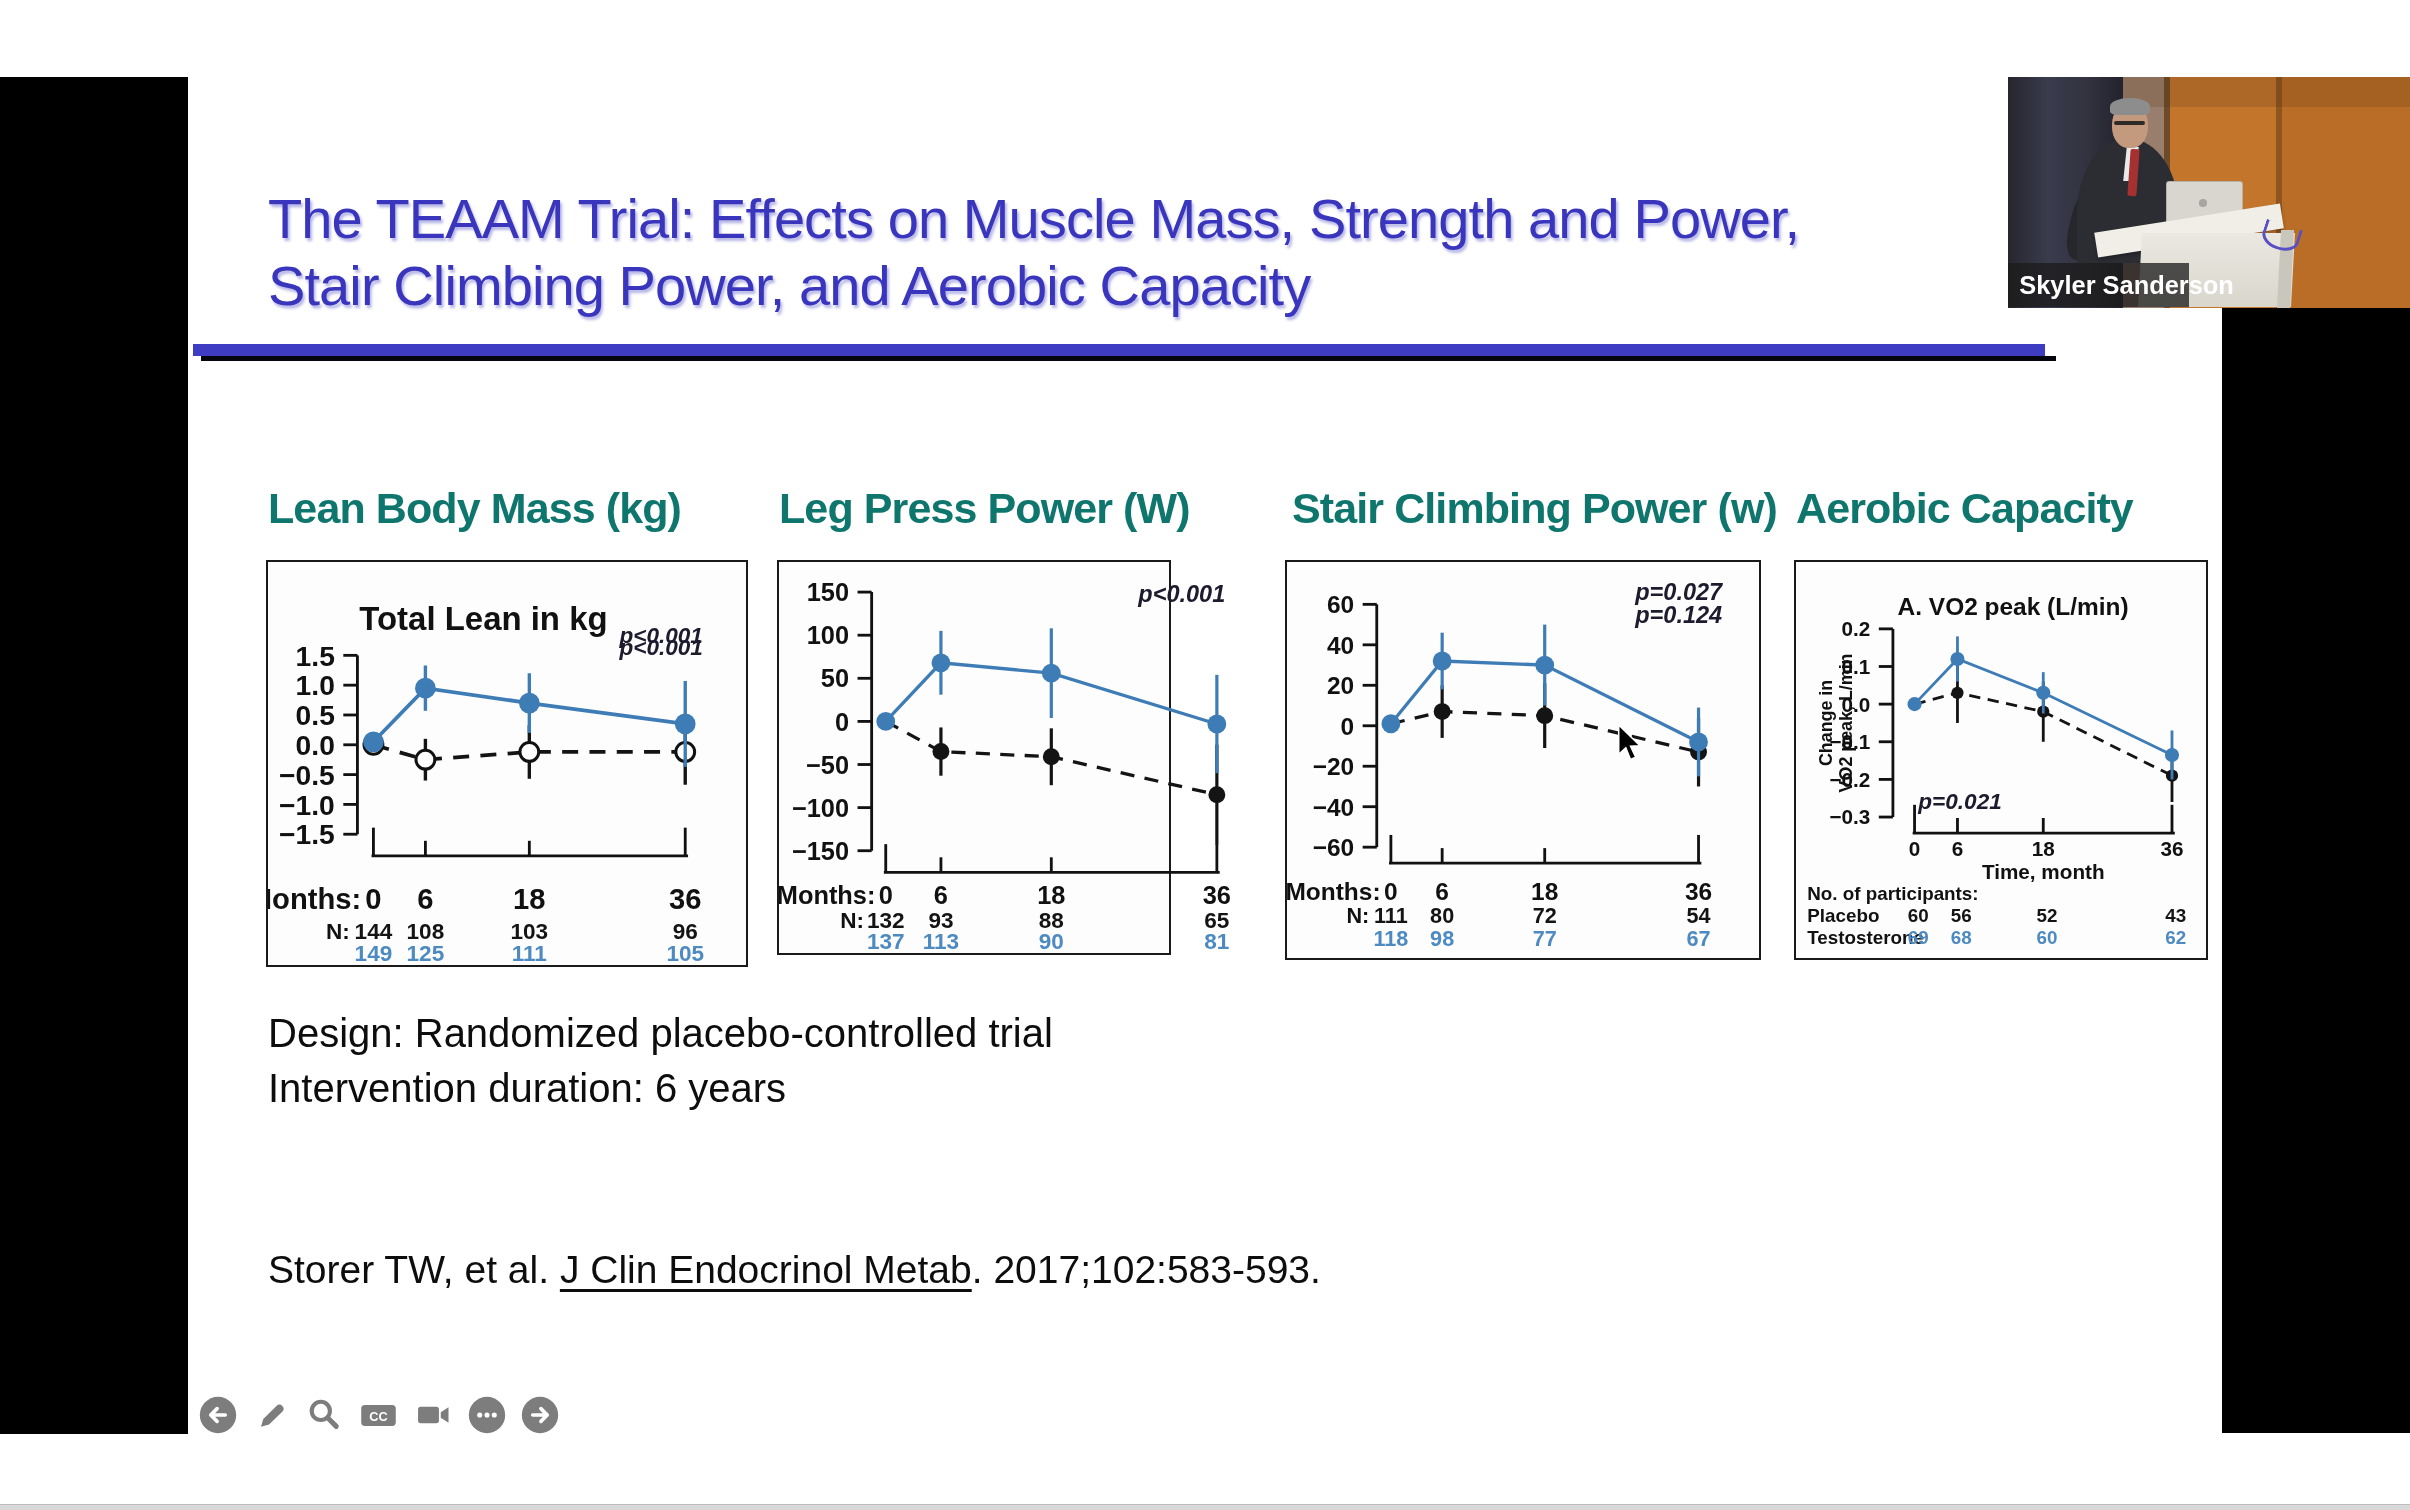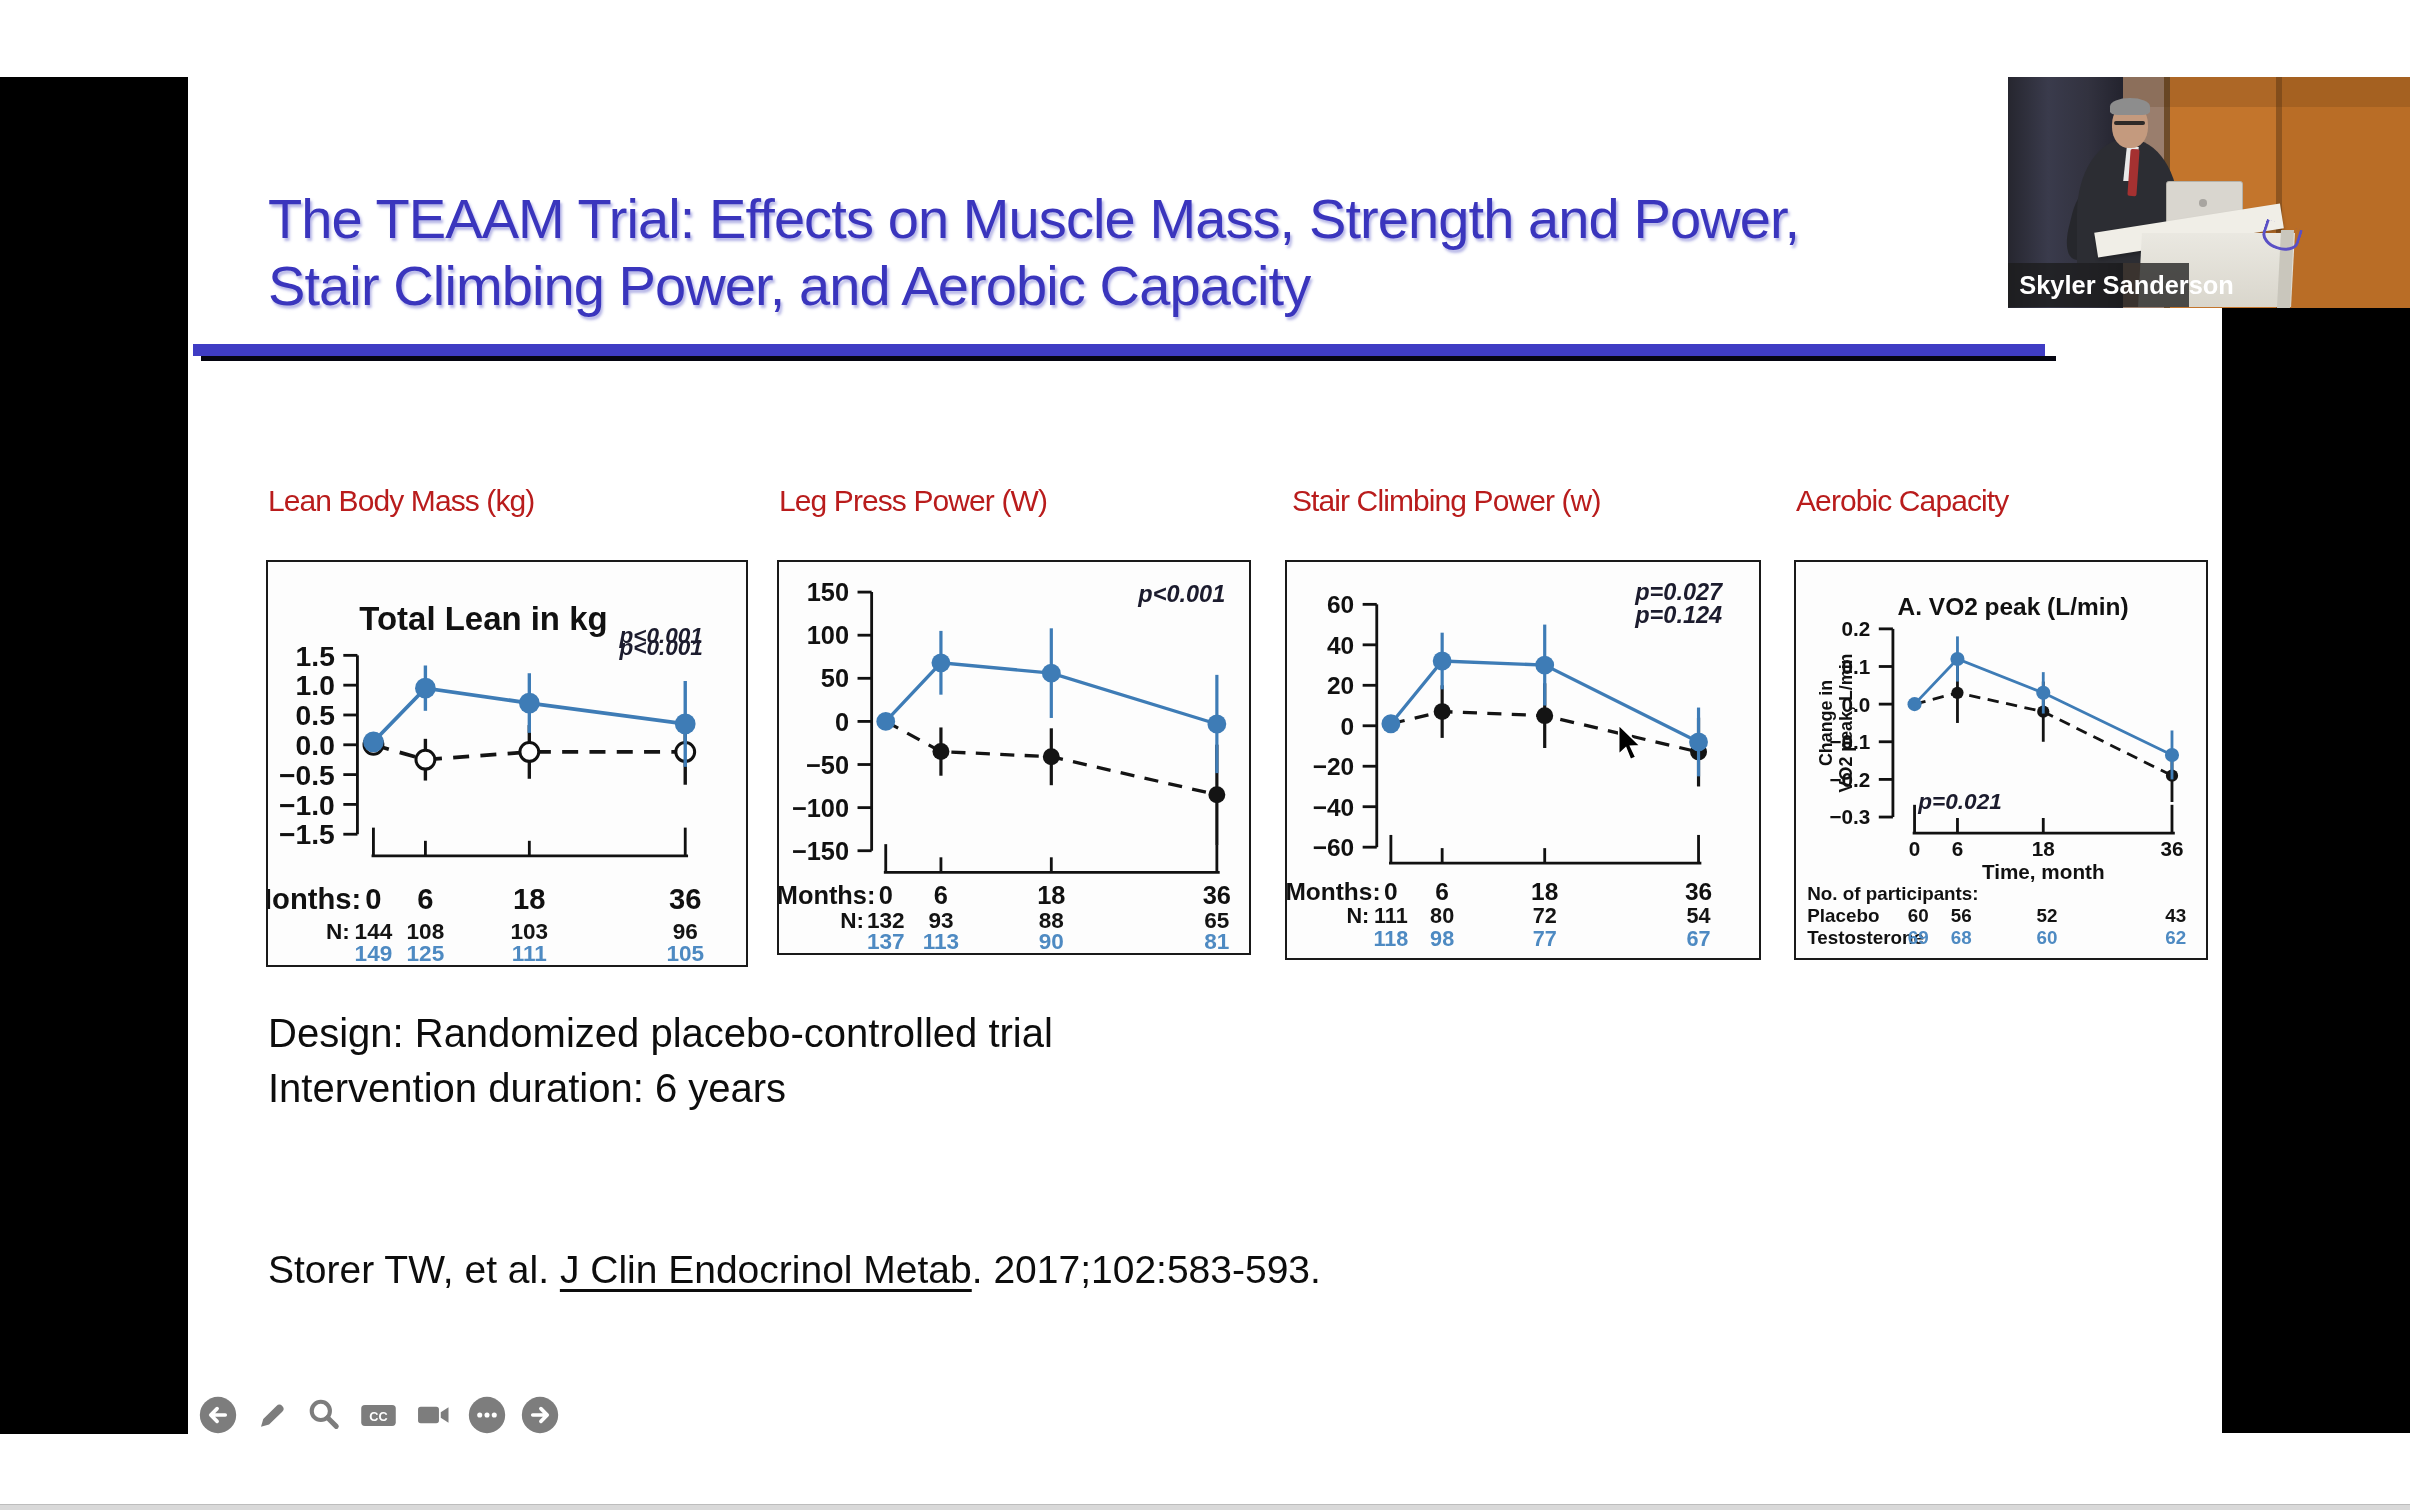--- a/index.html
+++ b/index.html
@@ -11,21 +11,21 @@
 
   #bottom-strip{position:absolute;left:0;top:1504px;width:2411px;height:6.6px;background:#d9d9d9;border-top:0.9px solid #bdbdbd;}
 
   
   #slide-title{position:absolute;left:268px;top:185px;width:1789px;color:#3a35bd;
     font-size:56px;line-height:1.2;font-weight:400;letter-spacing:-0.9px;
     text-shadow:1.9px 2.8px 2.8px rgba(90,90,200,.45);}
   #divider-blue{position:absolute;left:193px;top:344px;width:1852px;height:12.2px;background:#3f3cc4;}
   #divider-black{position:absolute;left:201px;top:356px;width:1855px;height:4.7px;background:#050510;}
 
-  .chart-header{position:absolute;top:484px;color:#b91c1c;font-size:30px;font-weight:400;letter-spacing:-0.9px;white-space:nowrap;}
+  .chart-header{position:absolute;top:484px;color:#0f766e;font-size:43px;font-weight:700;letter-spacing:-0.9px;white-space:nowrap;}
 
   .chartbox{position:absolute;background:#fdfdfd;border:2.8px solid #1a1a1a;box-sizing:border-box;}
   .chartbox svg{display:block;}
 
   #design-block{position:absolute;left:268px;top:1006px;color:#0d0d0d;font-size:40px;line-height:55px;font-weight:400;}
   #design-block span{display:block;}
 
   #citation{position:absolute;left:268px;top:1248px;color:#0d0d0d;font-size:39px;font-weight:400;}
   #citation .journal{text-decoration:underline;text-underline-offset:5.6px;}
 
@@ -133,21 +133,21 @@
         <line x1="167.2" y1="157.9" x2="167.2" y2="109.76666666666667" stroke="#3e7cb6" stroke-width="3.6"></line>
         <line x1="277.6" y1="181.33333333333331" x2="277.6" y2="118" stroke="#3e7cb6" stroke-width="3.6"></line>
         <line x1="443.2" y1="217.43333333333334" x2="443.2" y2="126.23333333333335" stroke="#3e7cb6" stroke-width="3.6"></line>
         <polyline points="112,190.83333333333331 167.2,133.83333333333334 277.6,149.66666666666666 443.2,171.83333333333331" fill="none" stroke="#3e7cb6" stroke-width="4"></polyline>
         <circle cx="112" cy="190.83333333333331" r="11" fill="#3e7cb6"></circle>
         <circle cx="167.2" cy="133.83333333333334" r="11" fill="#3e7cb6"></circle>
         <circle cx="277.6" cy="149.66666666666666" r="11" fill="#3e7cb6"></circle>
         <circle cx="443.2" cy="171.83333333333331" r="11" fill="#3e7cb6"></circle>
       </svg>
     </div>
-  <div class="chartbox" style="left:777px;top:560px;width:474px;height:395px">
+  <div class="chartbox" style="left:777px;top:560px;width:394px;height:395px">
       <svg viewBox="0 0 503 420" width="474" height="395">
         <line x1="98" y1="32" x2="98" y2="307" stroke="#111" stroke-width="3"></line>
         <line x1="83" y1="32" x2="98" y2="32" stroke="#111" stroke-width="3"></line>
         <text x="74" y="41.72" font-size="27" font-family="Liberation Sans, sans-serif" text-anchor="end" fill="#111" font-weight="600">150</text>
         <line x1="83" y1="77.83333333333334" x2="98" y2="77.83333333333334" stroke="#111" stroke-width="3"></line>
         <text x="74" y="87.55333333333334" font-size="27" font-family="Liberation Sans, sans-serif" text-anchor="end" fill="#111" font-weight="600">100</text>
         <line x1="83" y1="123.66666666666667" x2="98" y2="123.66666666666667" stroke="#111" stroke-width="3"></line>
         <text x="74" y="133.38666666666666" font-size="27" font-family="Liberation Sans, sans-serif" text-anchor="end" fill="#111" font-weight="600">50</text>
         <line x1="83" y1="169.5" x2="98" y2="169.5" stroke="#111" stroke-width="3"></line>
         <text x="74" y="179.22" font-size="27" font-family="Liberation Sans, sans-serif" text-anchor="end" fill="#111" font-weight="600">0</text>

